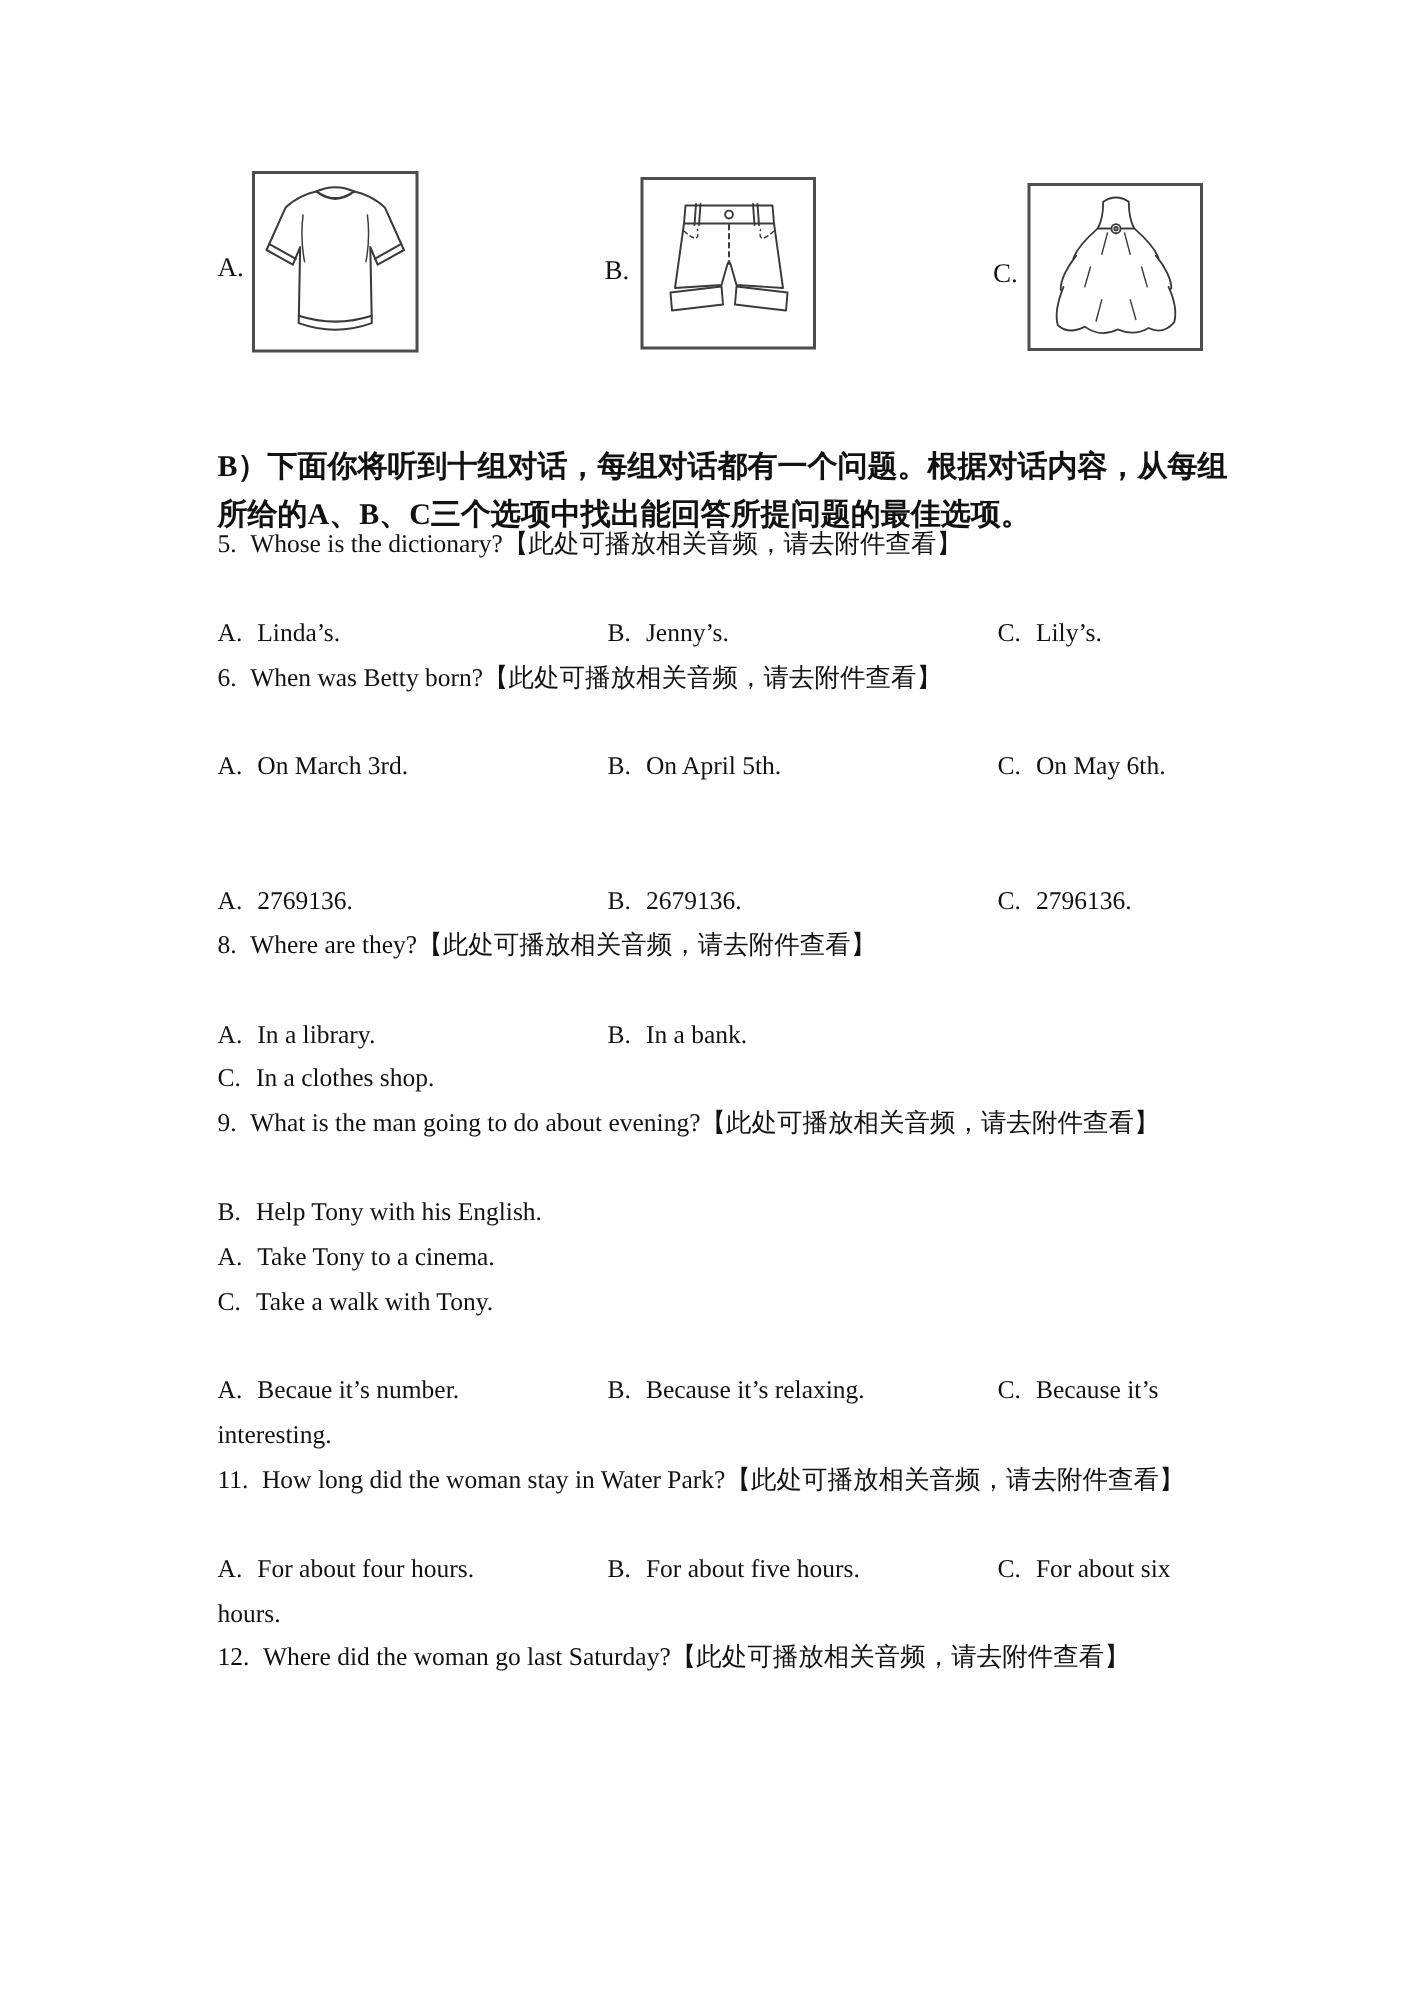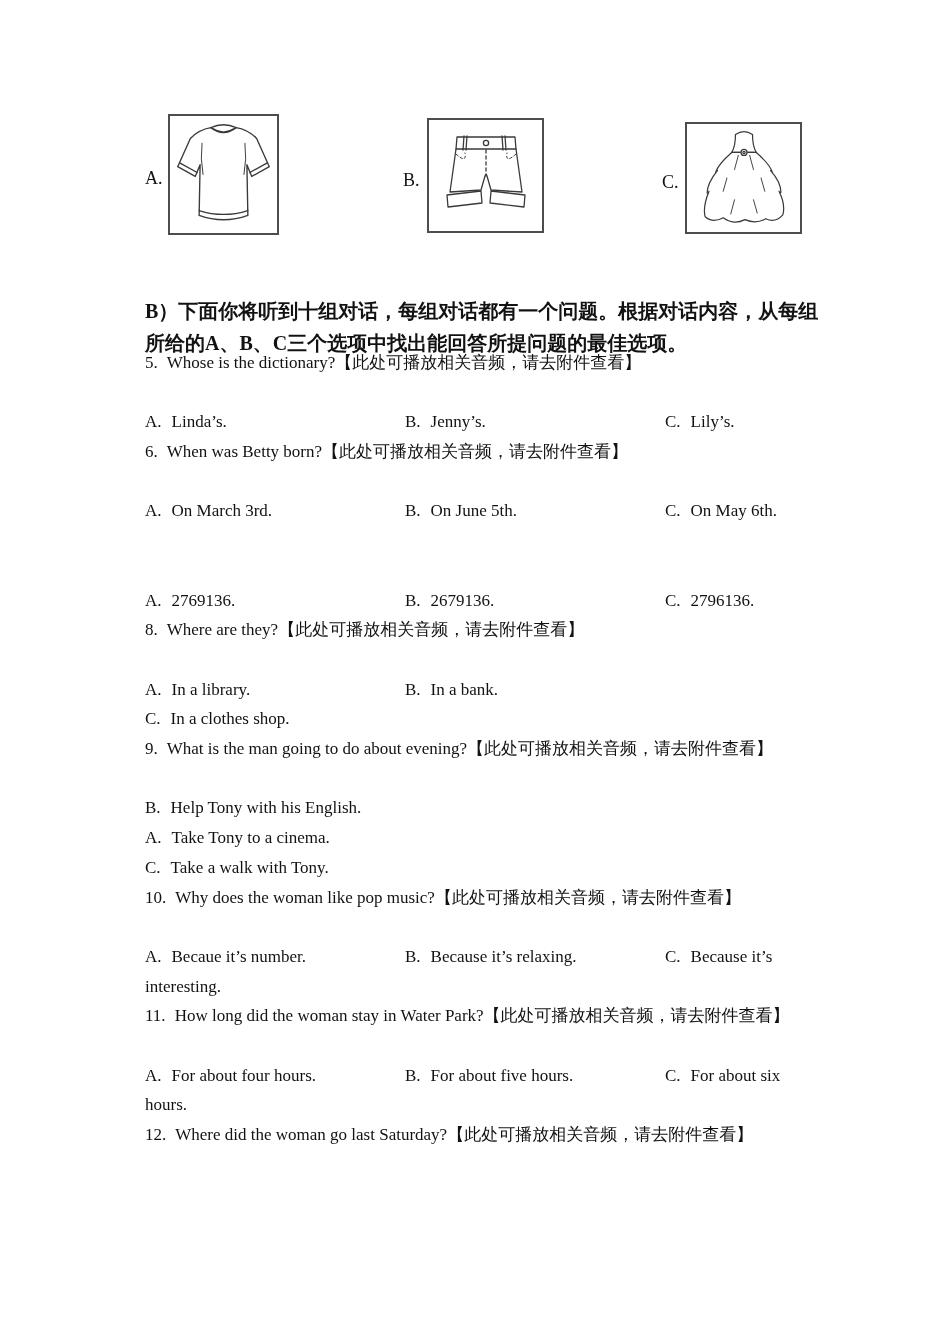--- a/index.html
+++ b/index.html
@@ -86,37 +86,36 @@
   </div>
 
   <div id="flow">
 
     <p class="ln"><span class="qn">5.</span><span>Whose is the dictionary?</span><span class="cjk">【此处可播放相关音频，请去附件查看】</span></p>
     <div class="sp"></div>
     <p class="ln"><span class="col"><span class="ol">A.</span><span>Linda’s.</span></span><span class="col"><span class="ol">B.</span><span>Jenny’s.</span></span><span class="nw"><span class="ol">C.</span><span>Lily’s.</span></span></p>
 
     <p class="ln"><span class="qn">6.</span><span>When was Betty born?</span><span class="cjk">【此处可播放相关音频，请去附件查看】</span></p>
     <div class="sp"></div>
-    <p class="ln"><span class="col"><span class="ol">A.</span><span>On March 3rd.</span></span><span class="col"><span class="ol">B.</span><span>On June 5th.</span></span><span class="nw"><span class="ol">C.</span><span>On May 6th.</span></span></p>
+    <p class="ln"><span class="col"><span class="ol">A.</span><span>On March 3rd.</span></span><span class="col"><span class="ol">B.</span><span>On April 5th.</span></span><span class="nw"><span class="ol">C.</span><span>On May 6th.</span></span></p>
     <div class="sp"></div>
 
     <div class="sp"></div>
     <p class="ln"><span class="col"><span class="ol">A.</span><span>2769136.</span></span><span class="col"><span class="ol">B.</span><span>2679136.</span></span><span class="nw"><span class="ol">C.</span><span>2796136.</span></span></p>
 
     <p class="ln"><span class="qn">8.</span><span>Where are they?</span><span class="cjk">【此处可播放相关音频，请去附件查看】</span></p>
     <div class="sp"></div>
     <p class="ln"><span class="col"><span class="ol">A.</span><span>In a library.</span></span><span class="col"><span class="ol">B.</span><span>In a bank.</span></span><span class="nw"><span class="ol">C.</span><span>In a clothes shop.</span></span></p>
 
     <p class="ln"><span class="qn">9.</span><span>What is the man going to do about evening?</span><span class="cjk">【此处可播放相关音频，请去附件查看】</span></p>
     <div class="sp"></div>
     <p class="ln"><span class="ol">B.</span><span>Help Tony with his English.</span></p>
     <p class="ln"><span class="ol">A.</span><span>Take Tony to a cinema.</span></p>
     <p class="ln"><span class="ol">C.</span><span>Take a walk with Tony.</span></p>
 
-    <p class="ln"><span class="qn">10.</span><span>Why does the woman like pop music?</span><span class="cjk">【此处可播放相关音频，请去附件查看】</span></p>
     <div class="sp"></div>
     <p class="ln"><span class="col"><span class="ol">A.</span><span>Becaue it’s number.</span></span><span class="col"><span class="ol">B.</span><span>Because it’s relaxing.</span></span><span><span class="ol">C.</span><span>Because it’s interesting.</span></span></p>
 
     <p class="ln"><span class="qn">11.</span><span>How long did the woman stay in Water Park?</span><span class="cjk">【此处可播放相关音频，请去附件查看】</span></p>
     <div class="sp"></div>
     <p class="ln"><span class="col"><span class="ol">A.</span><span>For about four hours.</span></span><span class="col"><span class="ol">B.</span><span>For about five hours.</span></span><span><span class="ol">C.</span><span>For about six hours.</span></span></p>
 
     <p class="ln"><span class="qn">12.</span><span>Where did the woman go last Saturday?</span><span class="cjk">【此处可播放相关音频，请去附件查看】</span></p>
 
   </div>

